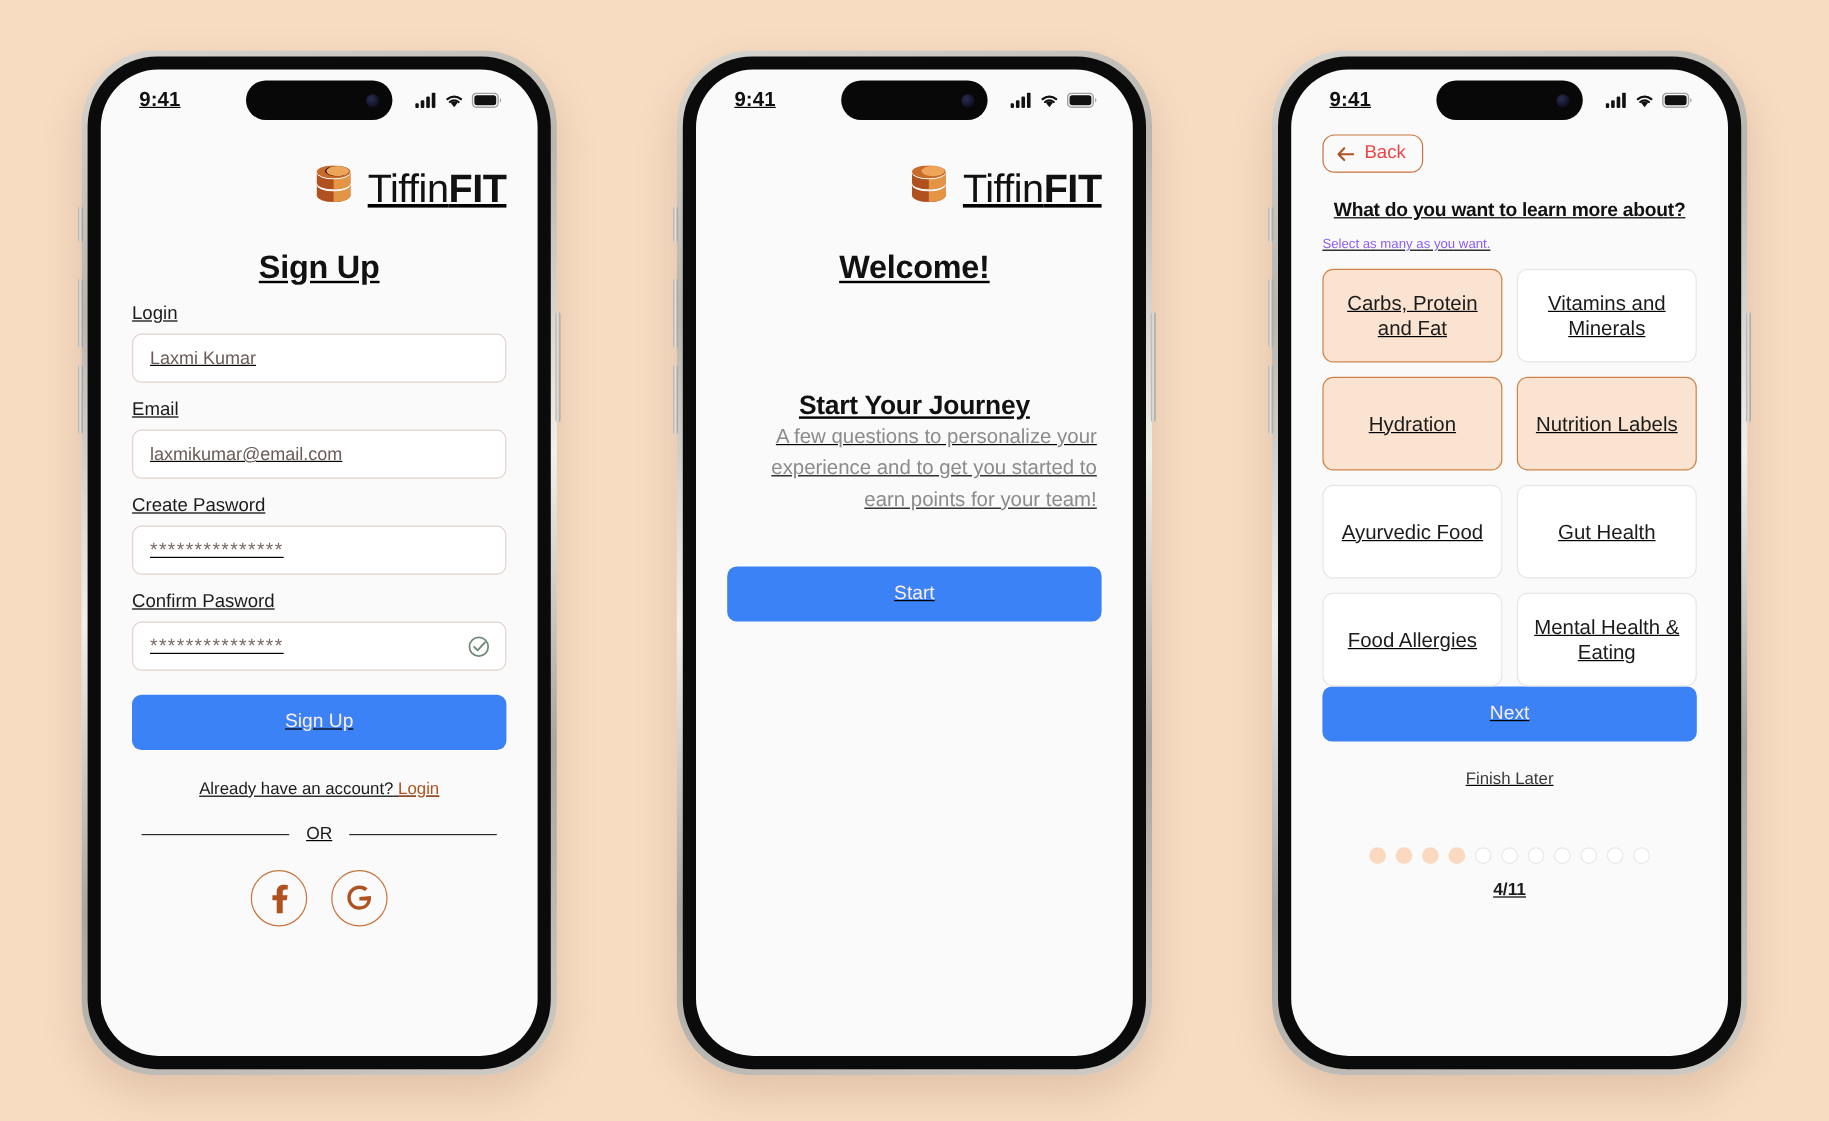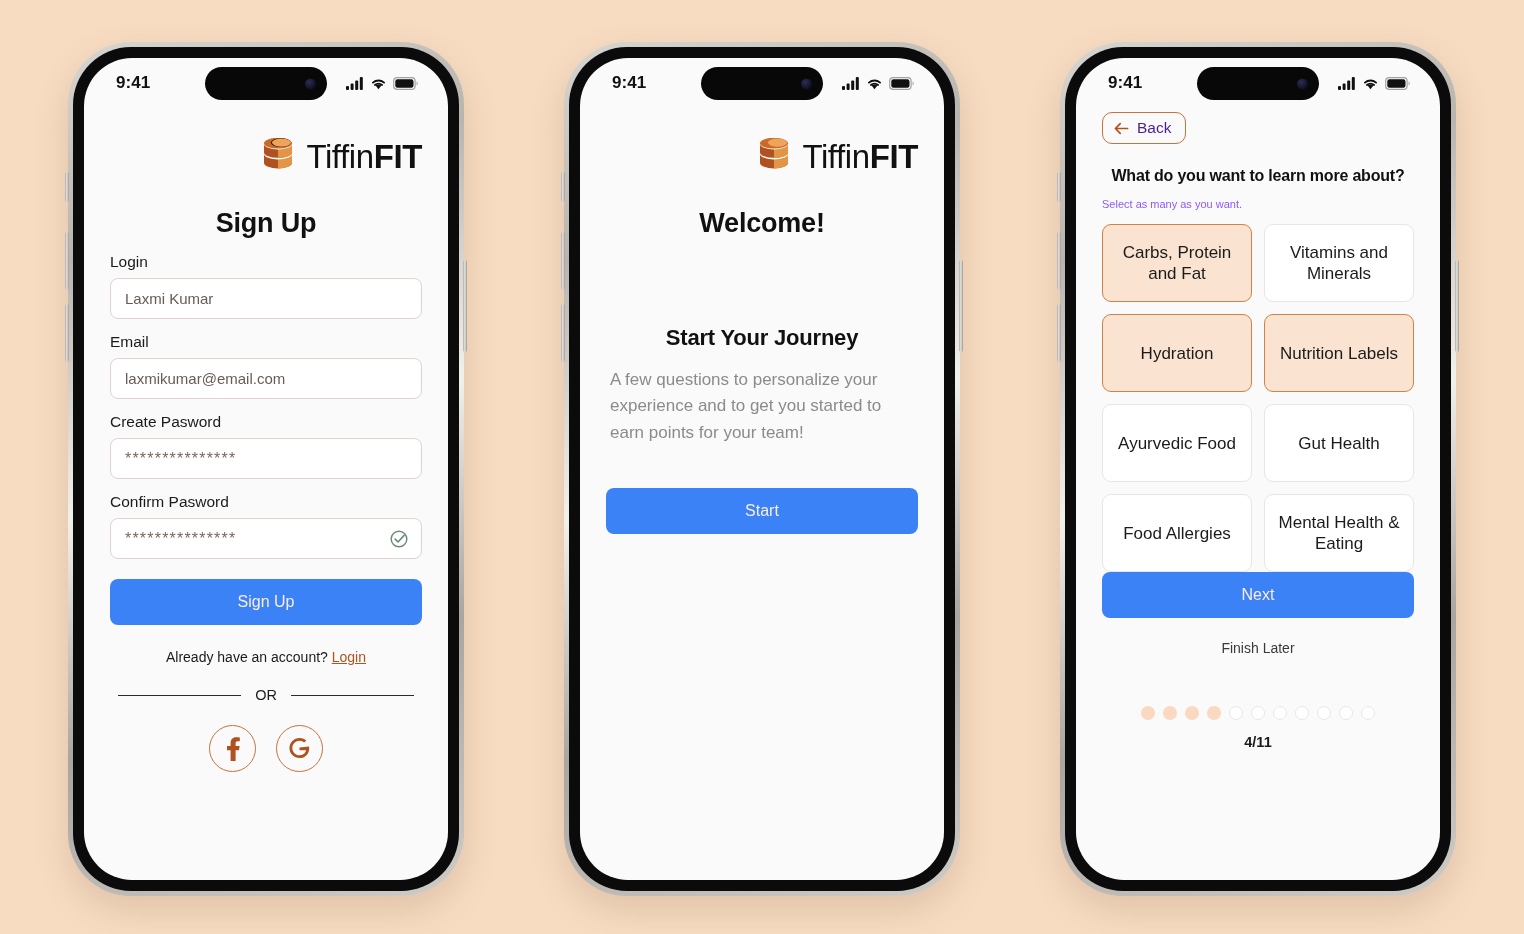--- a/index.html
+++ b/index.html
@@ -14,20 +14,21 @@
   }
 
   .stage {
     width: 1524px;
     height: 934px;
     display: flex;
     align-items: center;
     justify-content: center;
     gap: 100px;
     padding-top: 4px;
+    text-decoration: underline;
   }
 
   
   .phone {
     position: relative;
     width: 396px;
     height: 854px;
     border-radius: 62px;
     background: linear-gradient(160deg, #d9d6d1 0%, #b8b4ae 22%, #f2f0ec 48%, #a9a5a0 72%, #cfcbc5 100%);
     padding: 5px;
@@ -224,36 +225,36 @@
   
   .welcome-sub {
     text-align: center;
     font-size: 22px;
     font-weight: 800;
     color: #111;
     margin-top: 86px;
     letter-spacing: -0.2px;
   }
   .welcome-desc {
-    text-align: left;
+    text-align: right;
     font-size: 17px;
     line-height: 1.55;
     color: #8b8b8b;
-    margin-top: 16px;
+    margin-top: 0;
     padding: 0 4px;
   }
   .start-wrap { margin-top: 42px; }
 
   
   .back-btn {
     display: inline-flex;
     align-items: center;
     gap: 8px;
     border: 1.5px solid #C8733C;
-    color: #4c1d95;
+    color: #ef4444;
     border-radius: 10px;
     padding: 6px 14px 6px 11px;
     font-size: 15.5px;
     background: transparent;
     cursor: pointer;
     font-family: "Liberation Sans", sans-serif;
     margin-top: 4px;
   }
   .quiz-title {
     text-align: center;

